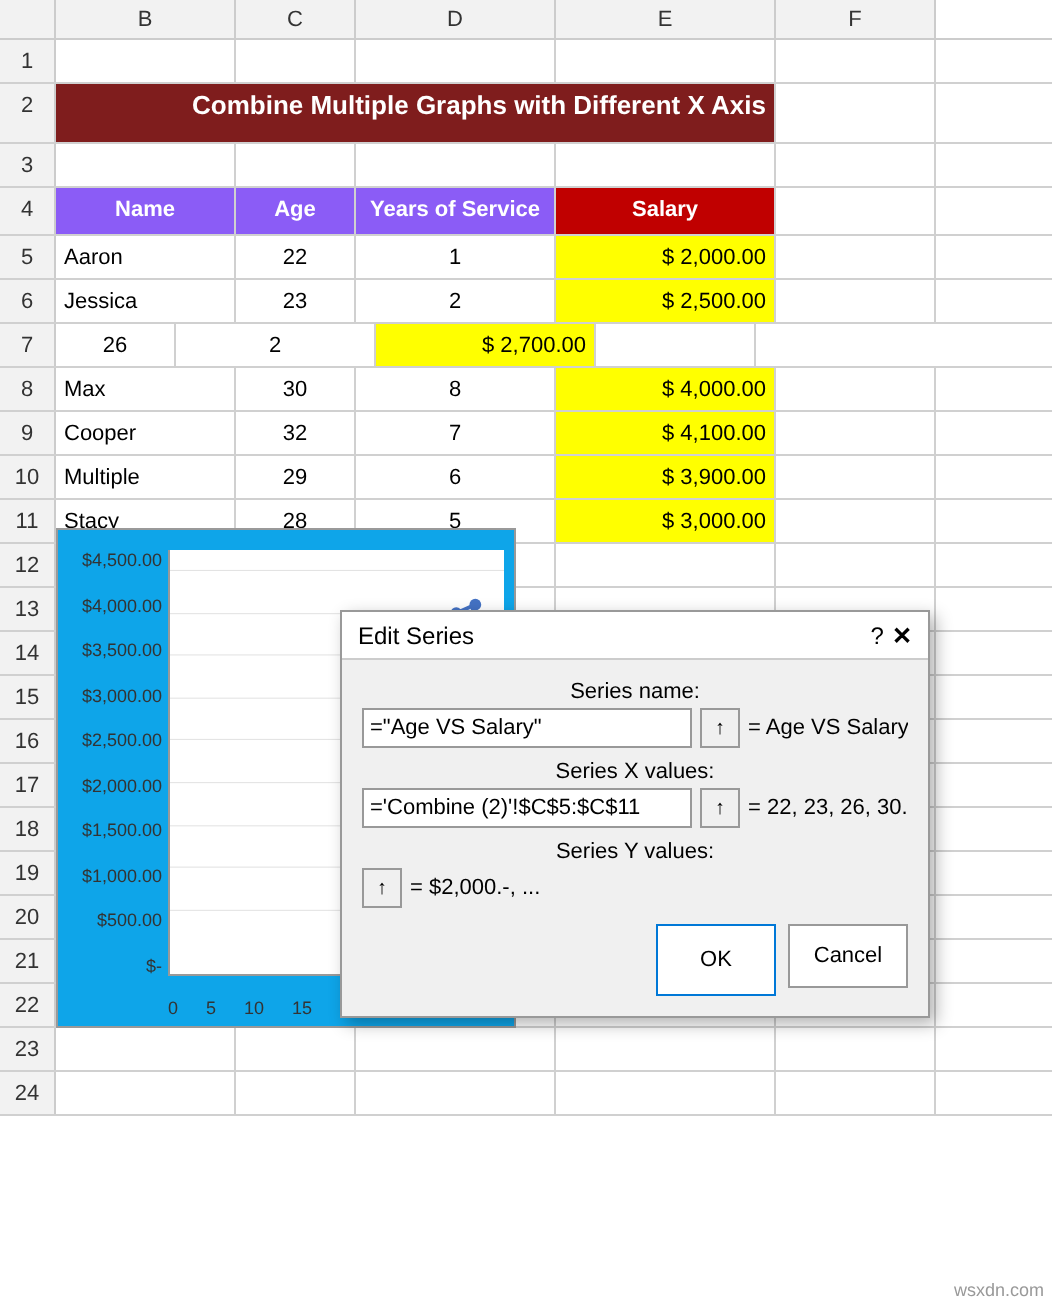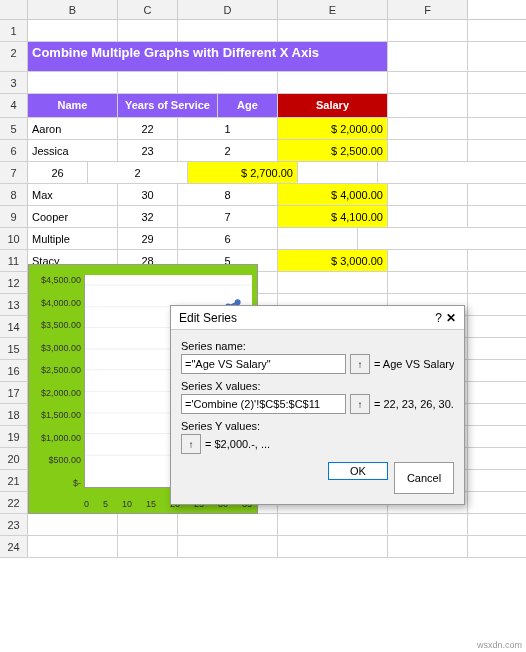--- a/index.html
+++ b/index.html
@@ -65,25 +65,25 @@
       white-space: nowrap;
     }
     .col-b { width: 90px; min-width: 90px; }
     .col-c { width: 60px; min-width: 60px; }
     .col-d { width: 100px; min-width: 100px; }
     .col-e { width: 110px; min-width: 110px; }
     .col-f { width: 80px; min-width: 80px; }
 
     
     .title-cell {
-      background: #8b5cf6;
+      background: #7f1d1d;
       color: #fff;
       font-weight: bold;
       font-size: 12px;
-      text-align: left;
+      text-align: right;
     }
 
     
     .header-cell {
       background: #8b5cf6;
       color: #fff;
       font-weight: bold;
       text-align: center;
     }
 
@@ -95,21 +95,21 @@
       text-align: right;
     }
 
     
     .chart-area {
       position: absolute;
       left: 28px;
       top: 264px;
       width: 230px;
       height: 250px;
-      background: #84cc16;
+      background: #0ea5e9;
       border: 1px solid #999;
       padding: 4px;
     }
     .y-axis-labels {
       position: absolute;
       left: 2px;
       top: 10px;
       bottom: 25px;
       width: 52px;
       display: flex;
@@ -190,20 +190,21 @@
     .dialog-body {
       padding: 10px;
     }
     .dialog-row {
       margin-bottom: 6px;
     }
     .dialog-label {
       font-size: 11px;
       color: #000;
       margin-bottom: 2px;
+      text-align: center;
     }
     .dialog-input-row {
       display: flex;
       align-items: center;
       gap: 4px;
     }
     .dialog-input {
       flex: 1;
       height: 20px;
       border: 1px solid #999;
@@ -235,21 +236,21 @@
       white-space: nowrap;
     }
     .dialog-buttons {
       display: flex;
       justify-content: flex-end;
       gap: 6px;
       margin-top: 8px;
     }
     .btn-ok {
       width: 60px;
-      height: 18px;
+      height: 36px;
       background: #fff;
       border: 1px solid #0078d7;
       color: #000;
       font-size: 11px;
       cursor: pointer;
     }
     .btn-cancel {
       width: 60px;
       height: 32px;
       background: #fff;
@@ -301,22 +302,22 @@
     <div class="cell col-b" data-name="cell-b3"></div>
     <div class="cell col-c" data-name="cell-c3"></div>
     <div class="cell col-d" data-name="cell-d3"></div>
     <div class="cell col-e" data-name="cell-e3"></div>
     <div class="cell col-f" data-name="cell-f3"></div>
   </div>
 
   <div class="grid-row" style="height:24px;" data-name="row-4-headers">
     <div class="row-num" data-name="row-num-4">4</div>
     <div class="cell col-b header-cell" data-name="header-name">Name</div>
+    <div class="cell col-c header-cell" data-name="header-age">Age</div>
     <div class="cell col-d header-cell" data-name="header-years">Years of Service</div>
-    <div class="cell col-c header-cell" data-name="header-age">Age</div>
     <div class="cell col-e header-cell" style="background:#c00000;" data-name="header-salary">Salary</div>
     <div class="cell col-f" data-name="cell-f4"></div>
   </div>
 
   <div class="grid-row" data-name="row-5">
     <div class="row-num" data-name="row-num-5">5</div>
     <div class="cell col-b data-name" data-name="cell-name-5">Aaron</div>
     <div class="cell col-c data-num" data-name="cell-age-5">22</div>
     <div class="cell col-d data-num" data-name="cell-years-5">1</div>
     <div class="cell col-e salary-cell" data-name="cell-salary-5">$    2,000.00</div>
@@ -356,20 +357,21 @@
     <div class="cell col-d data-num" data-name="cell-years-9">7</div>
     <div class="cell col-e salary-cell" data-name="cell-salary-9">$    4,100.00</div>
     <div class="cell col-f" data-name="cell-f9"></div>
   </div>
 
   <div class="grid-row" data-name="row-10">
     <div class="row-num" data-name="row-num-10">10</div>
     <div class="cell col-b data-name" data-name="cell-name-10">Multiple</div>
     <div class="cell col-c data-num" data-name="cell-age-10">29</div>
     <div class="cell col-d data-num" data-name="cell-years-10">6</div>
+    <div class="cell col-e salary-cell" data-name="cell-salary-10">$    3,900.00</div>
     <div class="cell col-f" data-name="cell-f10"></div>
   </div>
 
   <div class="grid-row" data-name="row-11">
     <div class="row-num" data-name="row-num-11">11</div>
     <div class="cell col-b data-name" data-name="cell-name-11">Stacy</div>
     <div class="cell col-c data-num" data-name="cell-age-11">28</div>
     <div class="cell col-d data-num" data-name="cell-years-11">5</div>
     <div class="cell col-e salary-cell" data-name="cell-salary-11">$    3,000.00</div>
     <div class="cell col-f" data-name="cell-f11"></div>

